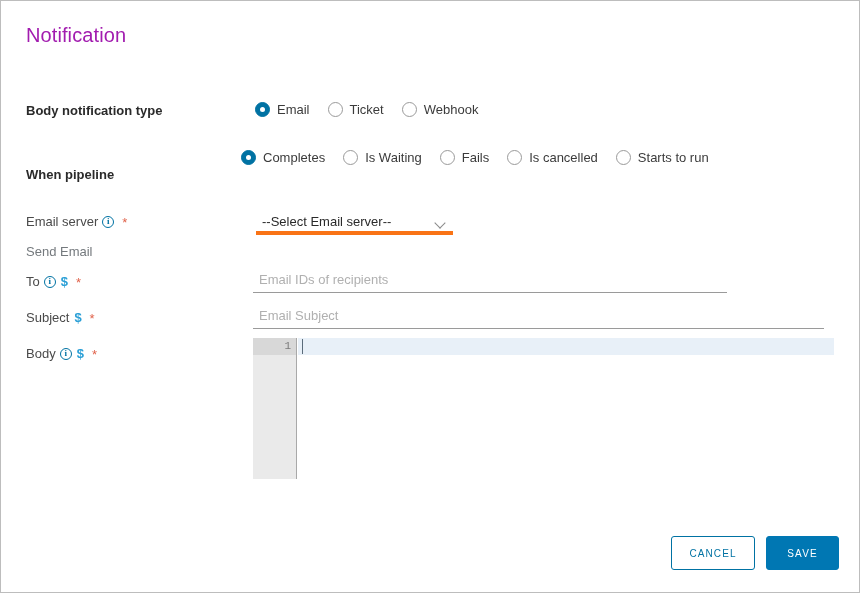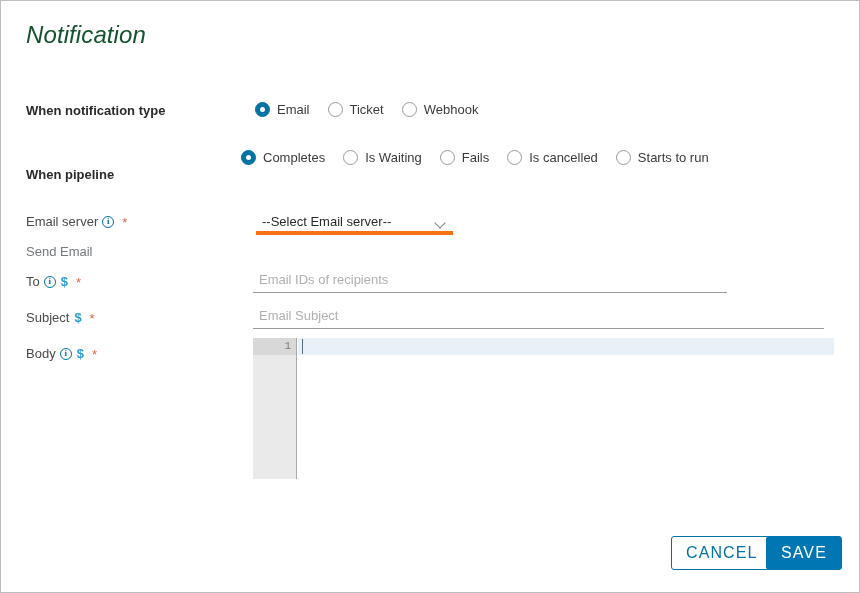--- a/index.html
+++ b/index.html
@@ -21,26 +21,25 @@
     background: #ffffff;
     border: 1px solid #bdbdbd;
     overflow: hidden;
   }
 
   
   .page-title {
     position: absolute;
     left: 25px;
     top: 19px;
-    font-size: 24px;
+    font-size: 20px;
     font-weight: 400;
-    color: #14532d;
+    color: #a21caf;
     letter-spacing: .1px;
     line-height: 30px;
-    font-style: italic;
   }
 
   
   .row-label {
     position: absolute;
     font-size: 13px;
     font-weight: bold;
     color: #2a2a2a;
     white-space: nowrap;
   }
@@ -260,21 +259,21 @@
     bottom: 0;
     cursor: text;
   }
 
   
   .btn {
     position: absolute;
     box-sizing: border-box;
     height: 34px;
     font-family: "Liberation Sans", sans-serif;
-    font-size: 16px;
+    font-size: 10px;
     letter-spacing: 1.1px;
     cursor: pointer;
     border-radius: 3px;
     display: flex;
     align-items: center;
     justify-content: center;
     padding: 0 14px;
     user-select: none;
   }
   .btn-cancel {
@@ -294,21 +293,21 @@
     color: #ffffff;
   }
 </style>
 </head>
 <body>
 
 <div class="page">
 
   <div class="page-title">Notification</div>
 
-  <div class="row-label" style="left:25px; top:102px;">When notification type</div>
+  <div class="row-label" style="left:25px; top:102px;">Body notification type</div>
 
   <div class="radio-group" style="left:254px; top:101px;">
     <label class="radio-item">
       <span class="radio-mark checked"></span>
       <span class="radio-text">Email</span>
     </label>
     <label class="radio-item">
       <span class="radio-mark"></span>
       <span class="radio-text">Ticket</span>
     </label>

